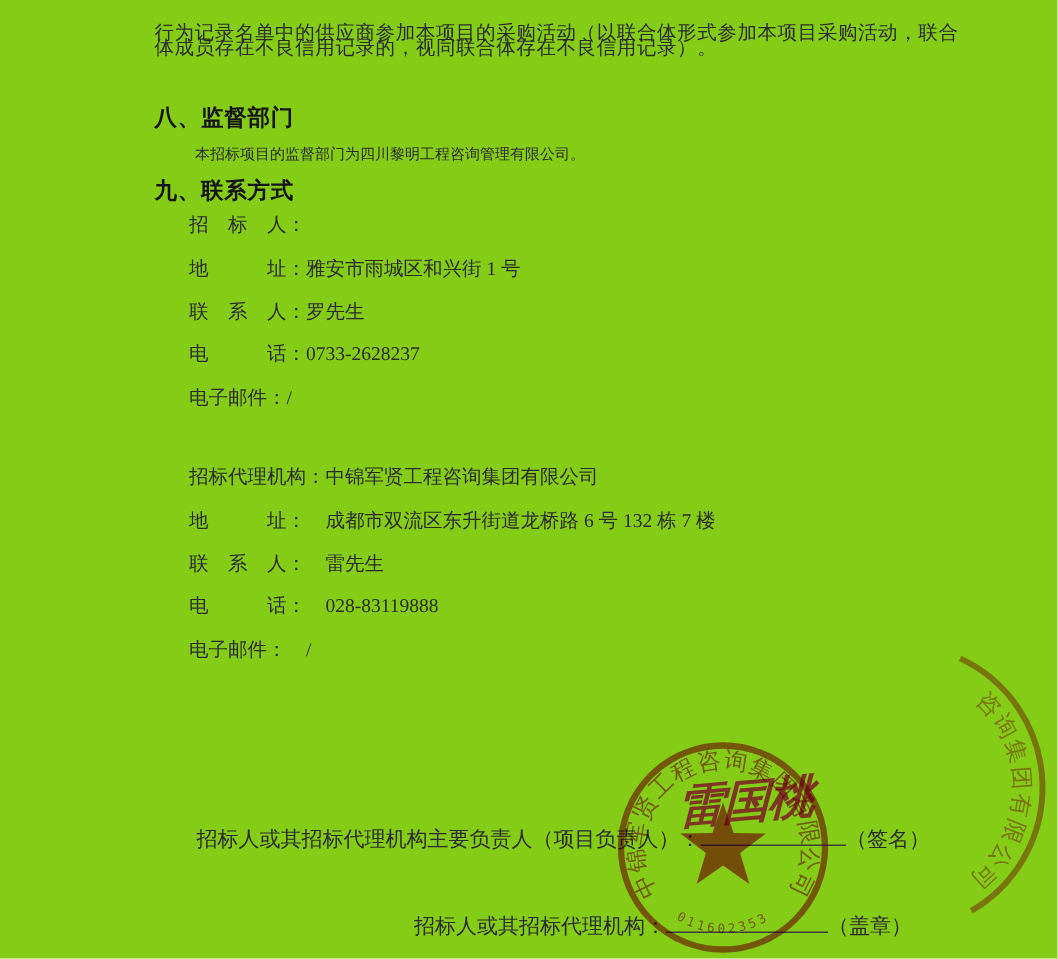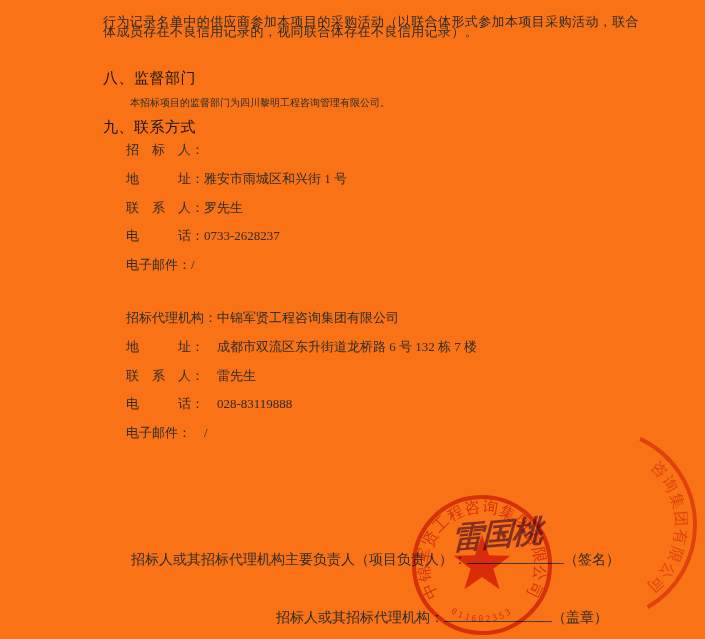--- a/index.html
+++ b/index.html
@@ -1,23 +1,23 @@
 <!DOCTYPE html>
 <html><head>
 <meta charset="utf-8">
 <style>
   html,body{margin:0;padding:0;}
   body{
     width:705px;height:639px;background:#ffffff;overflow:hidden;position:relative;
     font-family:"Liberation Serif","DejaVu Serif",serif;color:#262626;
   }
-  .page{position:absolute;inset:0;width:705px;height:639px;background:#f97316;}
+  .page{position:absolute;inset:0;width:705px;height:639px;background:#84cc16;}
   .abs{position:absolute;white-space:pre;}
   .intro-line{left:103px;font-size:13px;letter-spacing:.4px;color:#2b2b2b;}
-  .heading{left:103px;font-size:15px;font-weight:400;color:#141414;letter-spacing:.5px;}
+  .heading{left:103px;font-size:15px;font-weight:700;color:#141414;letter-spacing:.5px;}
   .body-line{left:130px;font-size:10px;color:#2b2b2b;}
   .rows{position:absolute;left:126px;}
   .row{height:28.7px;display:flex;align-items:center;font-size:13px;color:#2b2b2b;}
   .row .lbl{white-space:pre;}
   .row .val{white-space:pre;}
   .sig-line{font-size:14px;color:#2b2b2b;}
   .blank{display:inline-block;border-bottom:1.2px solid #3d3d3d;height:1em;vertical-align:baseline;}
   .blank.w1{width:97px;}
   .blank.w2{width:108px;}
   .handwriting{

